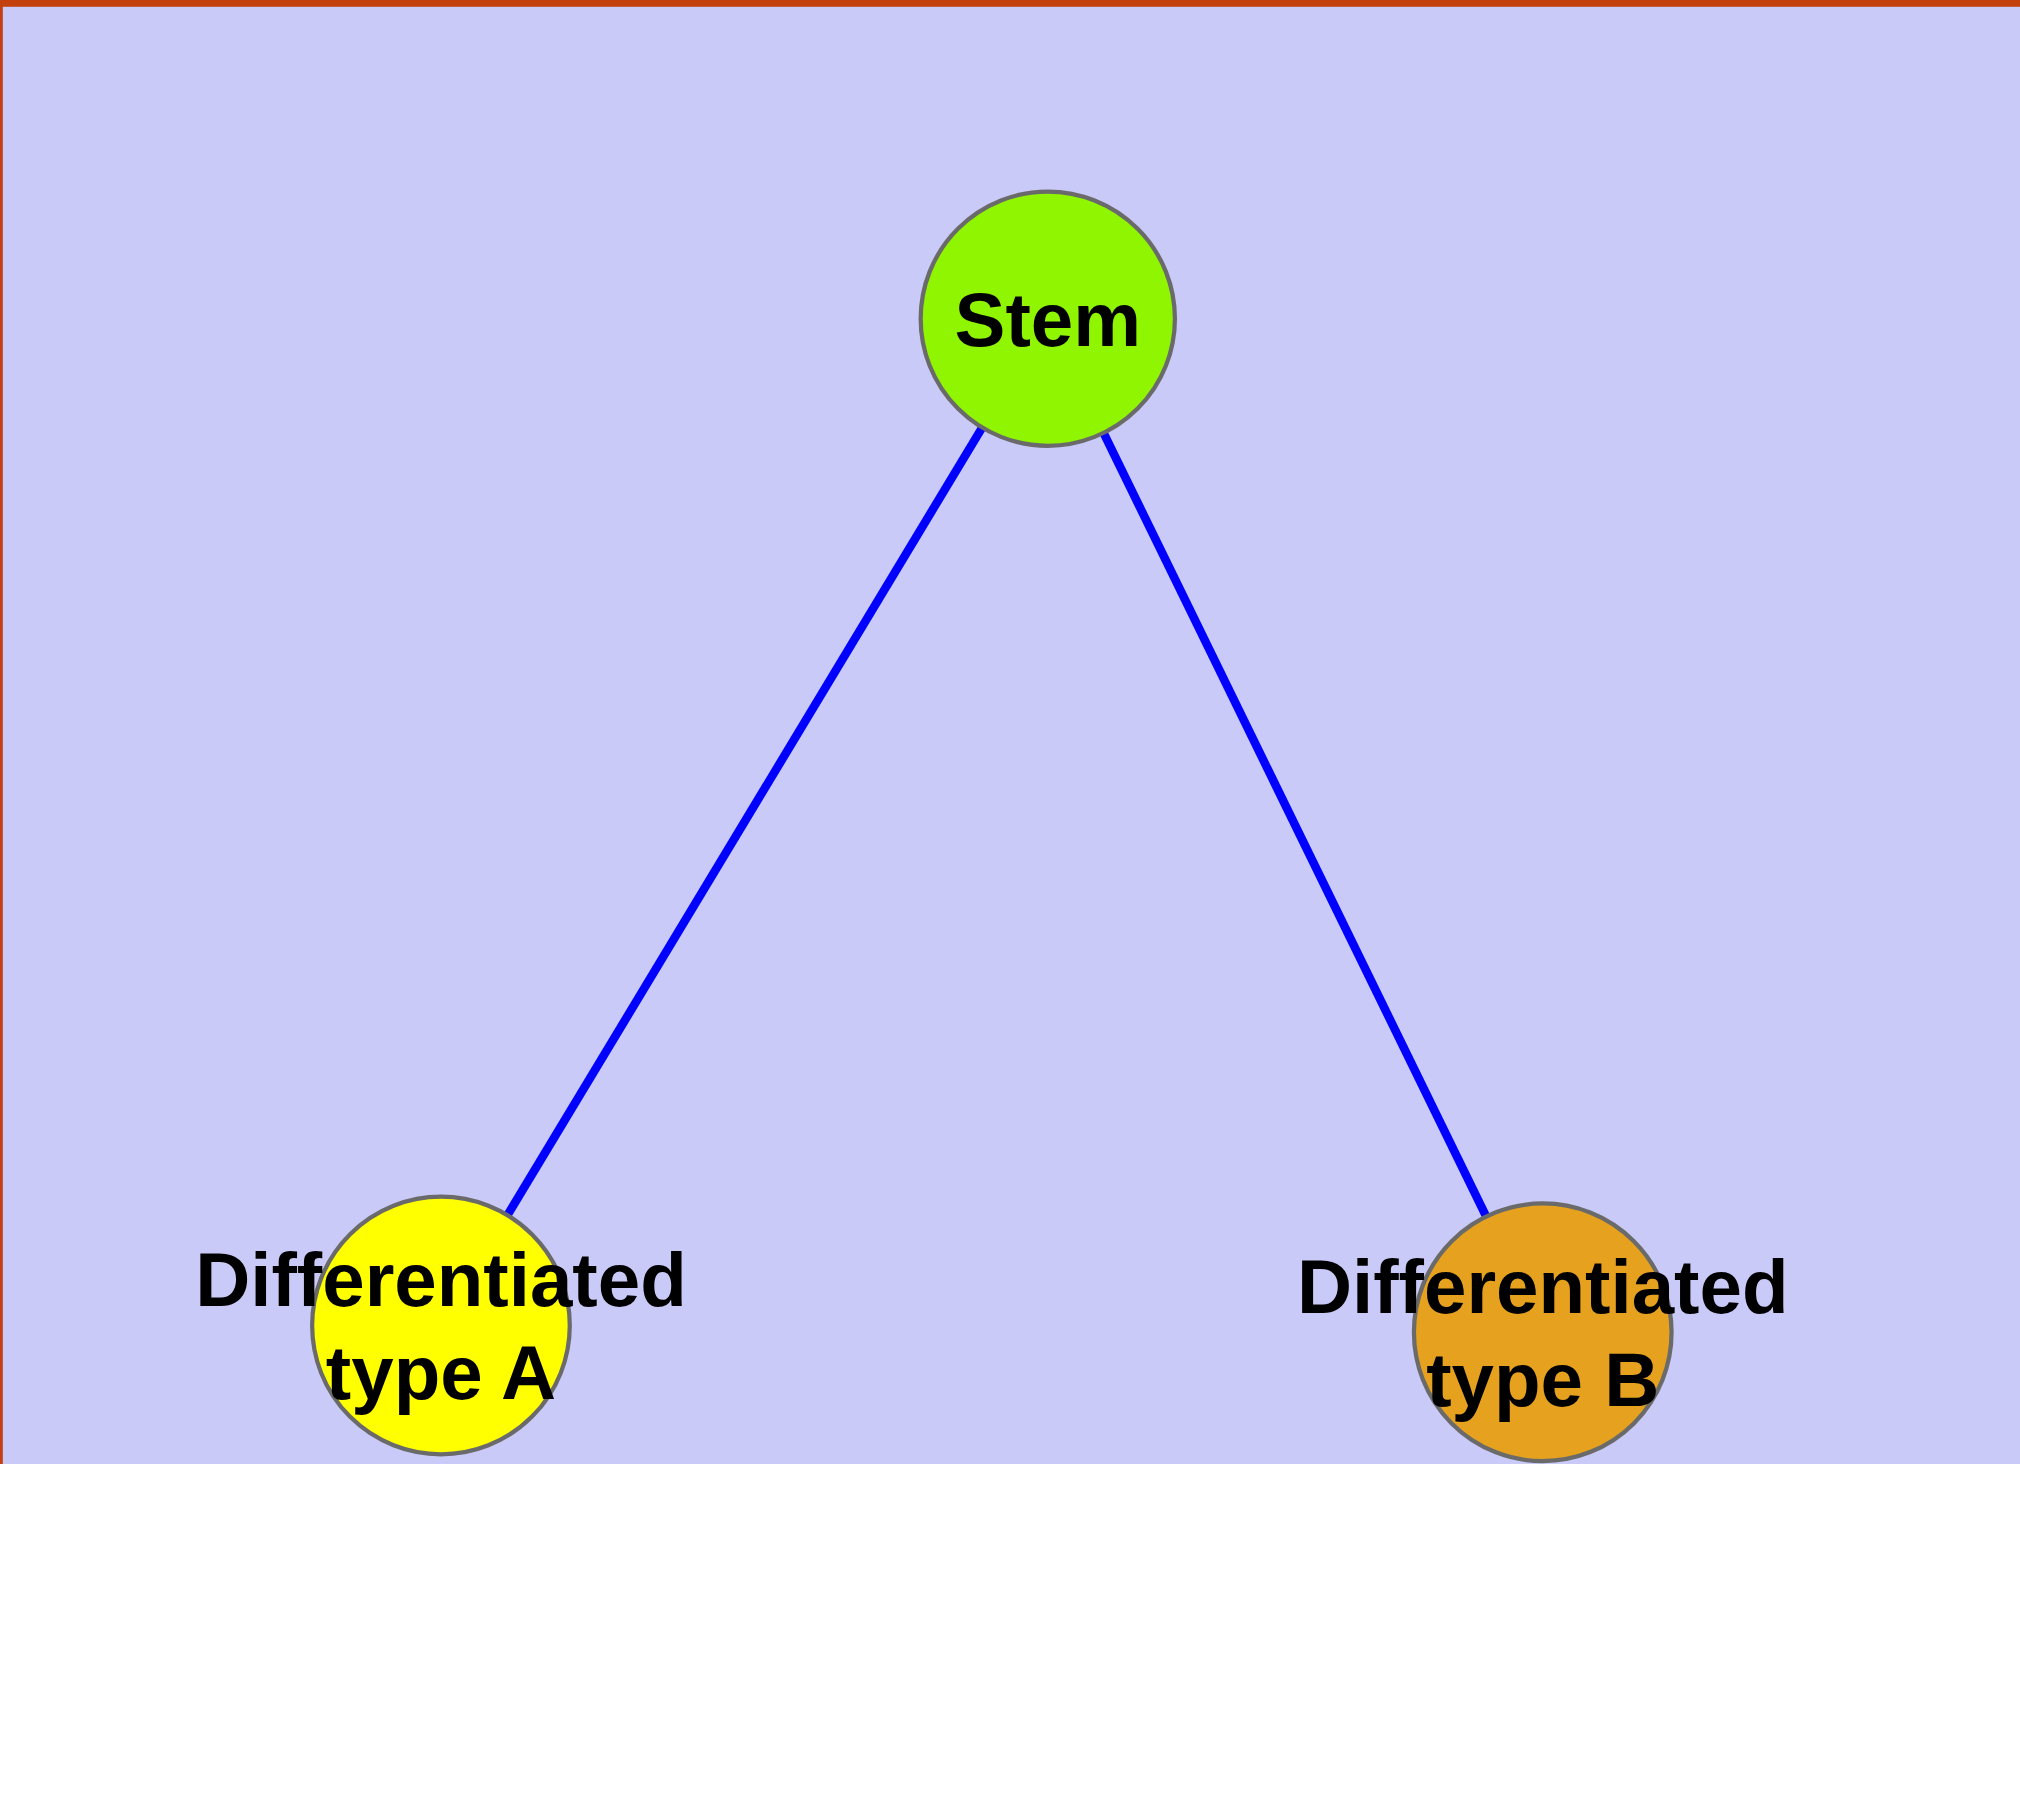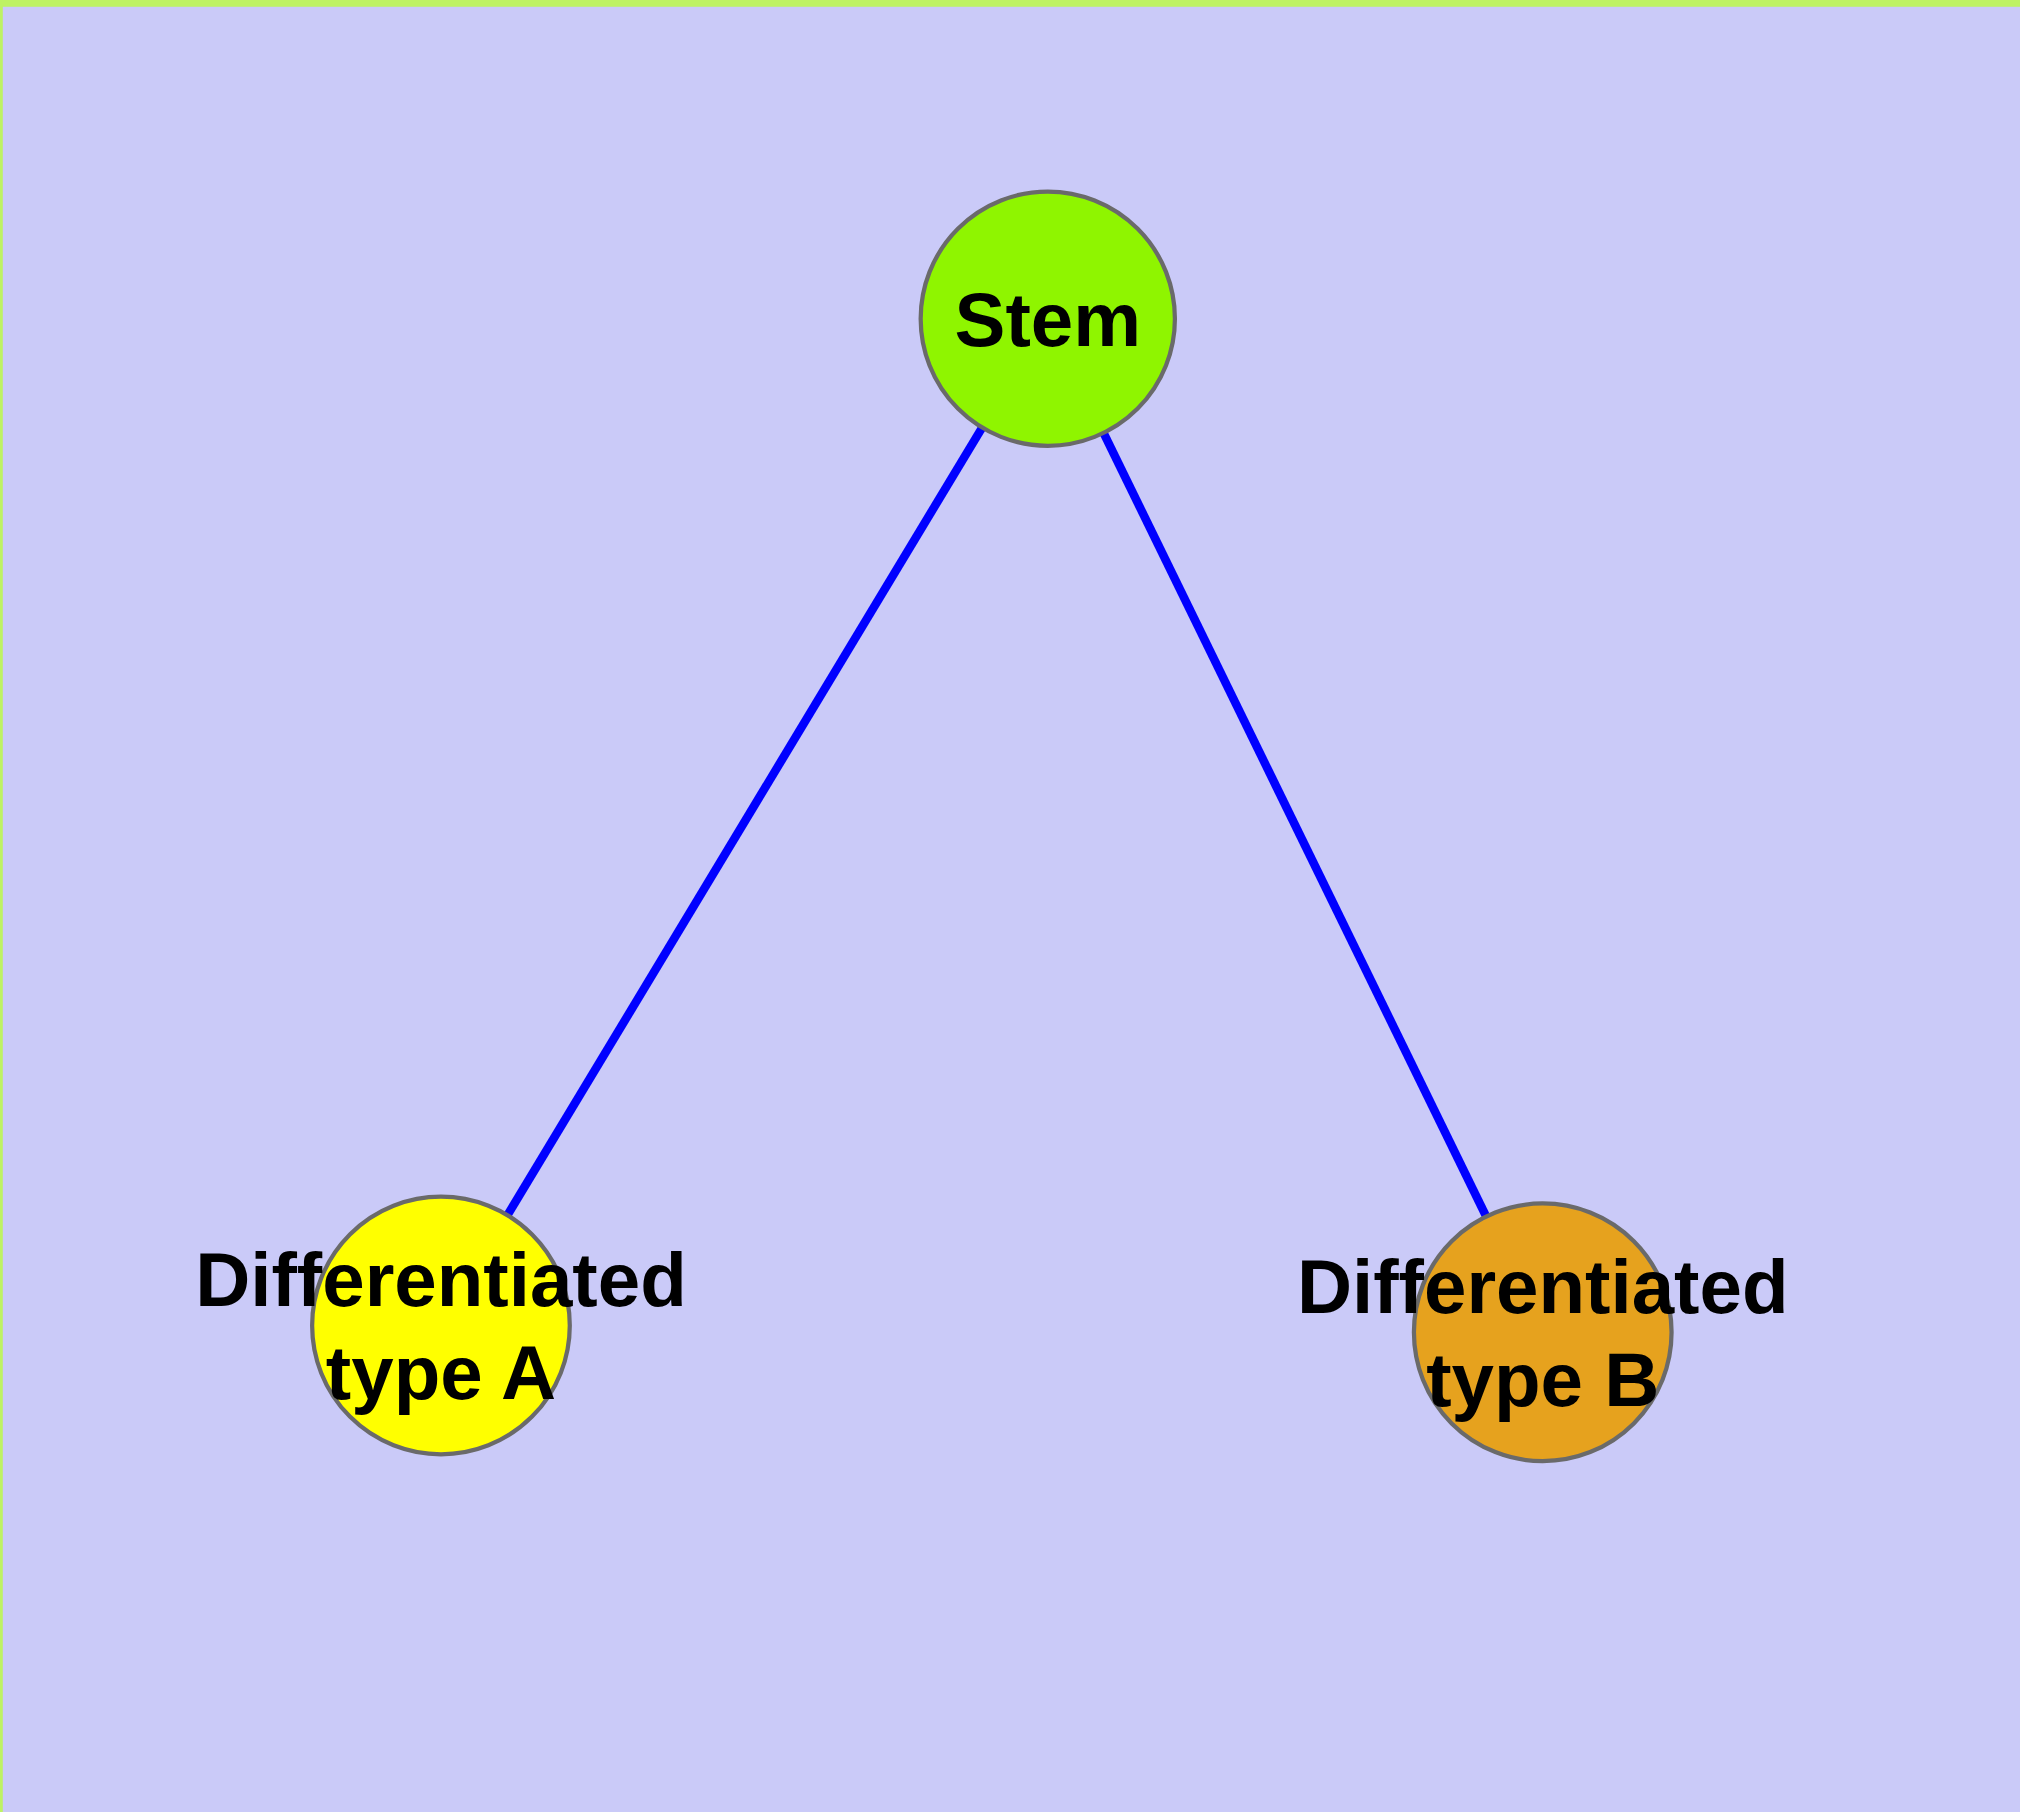--- a/index.html
+++ b/index.html
@@ -3,22 +3,22 @@
 <meta charset="utf-8">
 <style>
   html, body {
     margin: 0;
     padding: 0;
     background: #FFFFFF;
   }
   .figure {
     position: relative;
     width: 2021px;
-    height: 1812px;
-    background: #bef264;
+    height: 1464px;
+    background: #c2410c;
     overflow: hidden;
   }
   .figure svg {
     display: block;
     width: 2021px;
     height: 1812px;
   }
   .node-label {
     font-family: "Liberation Sans", sans-serif;
     font-weight: bold;

